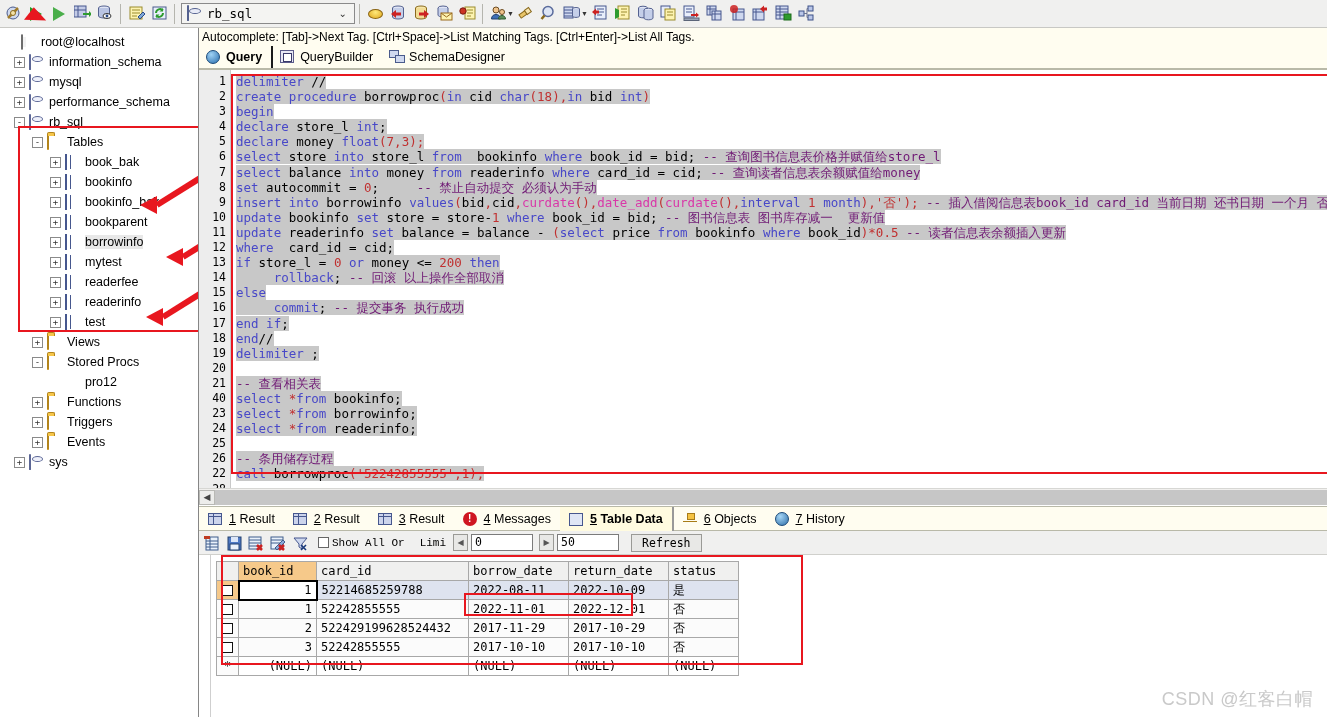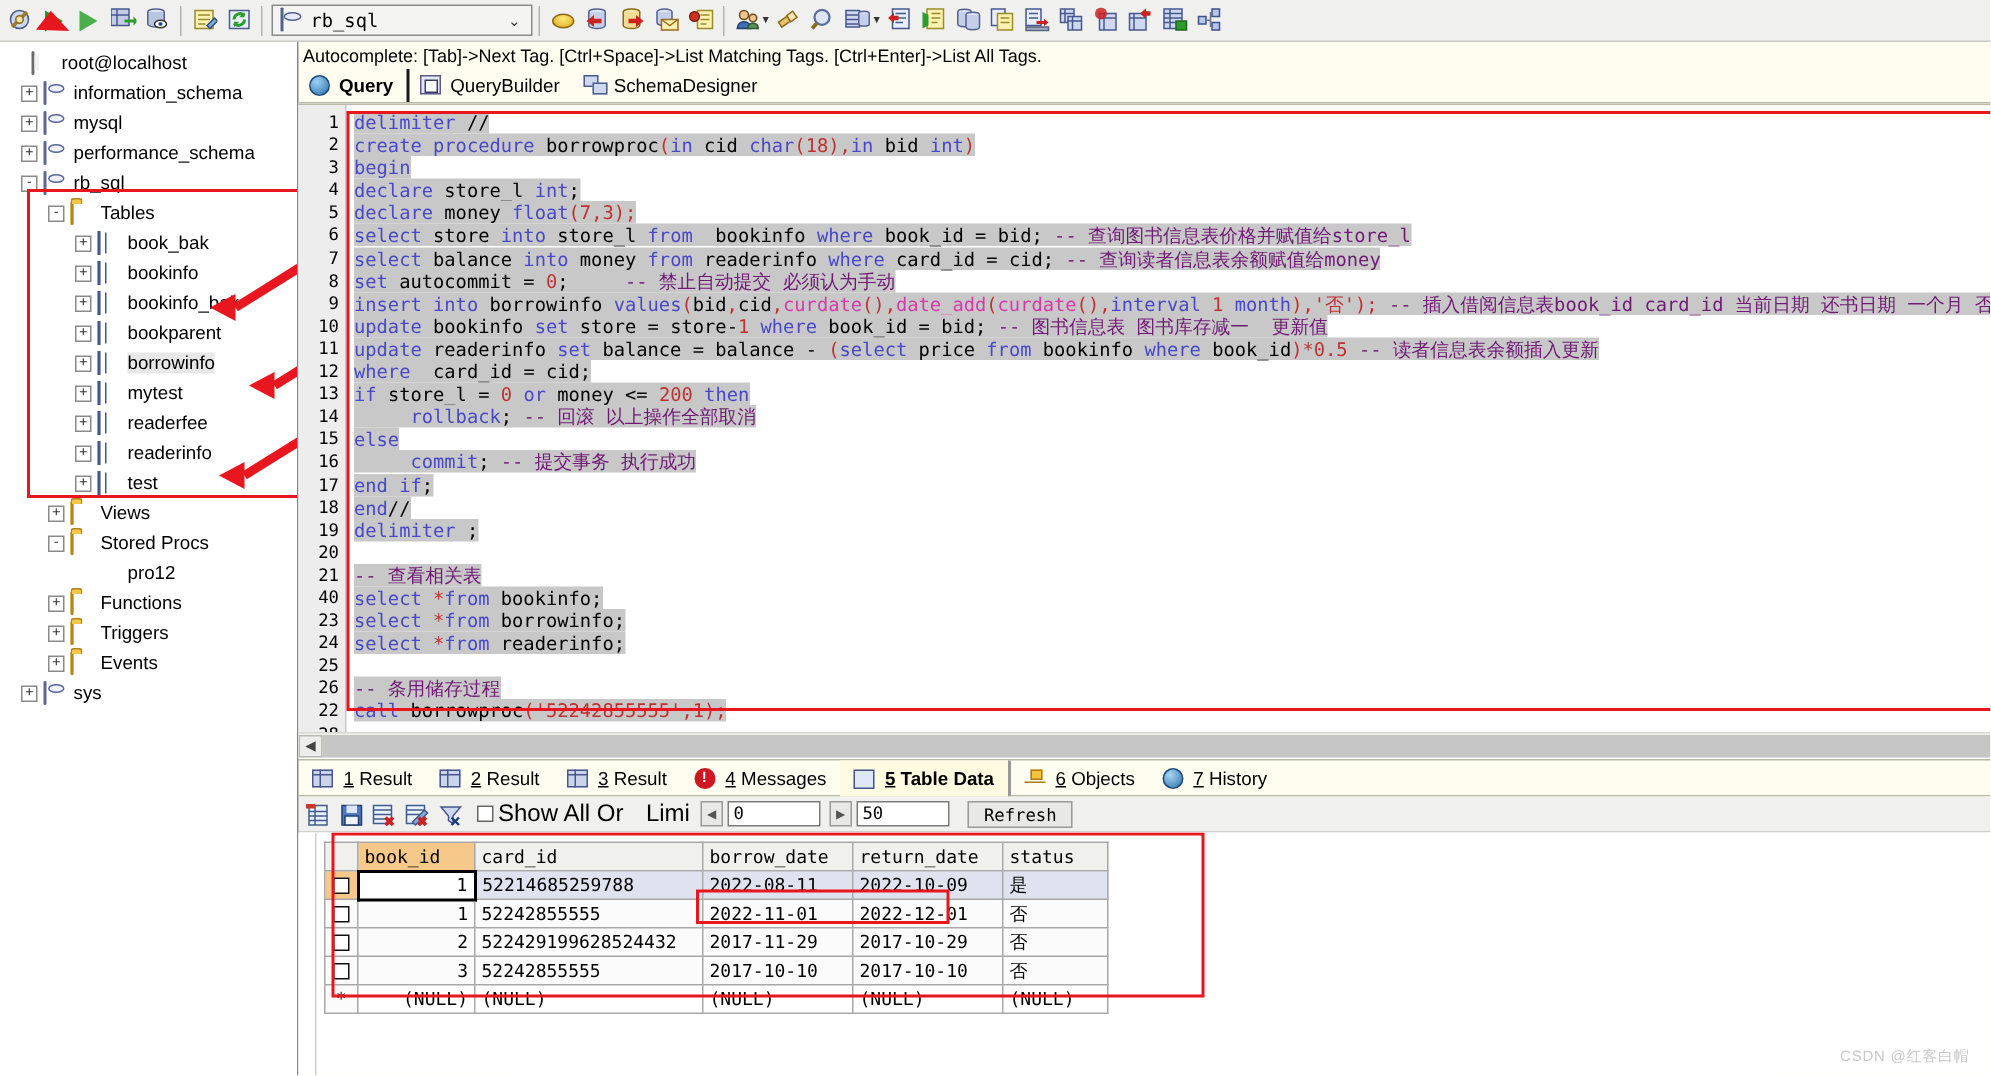--- a/index.html
+++ b/index.html
@@ -199,21 +199,21 @@
   .chk { width:11px;height:11px;border:1px solid #666;background:#fff; }
   .spinbtn { width:15px;height:17px;background:#e8e8e6;border:1px solid #9a9a96;
       display:flex;align-items:center;justify-content:center;font-size:8px;
       color:#555; }
   .numin { width:62px;height:17px;border:1px solid #7b7b7b;background:#fff;
       font-family:"DejaVu Sans Mono",monospace;font-size:11.5px;padding-left:3px;
       line-height:15px; }
   .btn-refresh { height:18px;background:#e8e8e6;border:1px solid #9a9a96;
       font-family:"DejaVu Sans Mono",monospace;font-size:11.5px;padding:0 10px;
       line-height:16px; }
-  .dtb-lbl { font-family:Liberation Sans, sans-serif;font-size:16px; }
+  .dtb-lbl { font-family:Liberation Mono, monospace;font-size:11px; }
 
   
   #gridwrap { flex:1; background:#fff; position:relative; overflow:hidden;
               display:flex; }
   #vrule { width:12px; background:#fff; border-right:1px solid #cfcfcf; }
   #grid { margin-top:6px; margin-left:5px; border-collapse:collapse;
           font-family:"DejaVu Sans Mono","Liberation Mono",monospace;
           font-size:12px; }
   #grid th, #grid td { border:1px solid #a8a8a8; height:19px; padding:0 4px;
           white-space:nowrap; font-weight:normal; }
@@ -229,21 +229,21 @@
   .cbox { width:11px;height:11px;border:1.5px solid #111;background:#fff;
           display:inline-block;vertical-align:middle; }
   td.focused { border:2px solid #000 !important; background:#fff !important; }
 
   
   #grid-redbox { position:absolute; left:10px; top:0px; width:582px; height:110px;
                  border:2px solid #e8171f; pointer-events:none; z-index:20; }
   #cell-redbox { position:absolute; left:253px; top:38px; width:169px; height:23px;
                  border:2px solid #e8171f; pointer-events:none; z-index:21; }
 
-  #watermark { position:absolute; right:14px; bottom:6px; font-size:10px;
+  #watermark { position:absolute; right:14px; bottom:6px; font-size:18px;
                color:#c9c9c9; letter-spacing:.5px; }
 </style>
 </head>
 <body>
 
 <div id="toolbar">
   <div class="tb-btn">
     <span class="ico">
       <svg width="17" height="17" viewBox="0 0 17 17">
           <circle cx="8" cy="8" r="6" fill="#cfd9ee" stroke="#4a5b8c"></circle>

